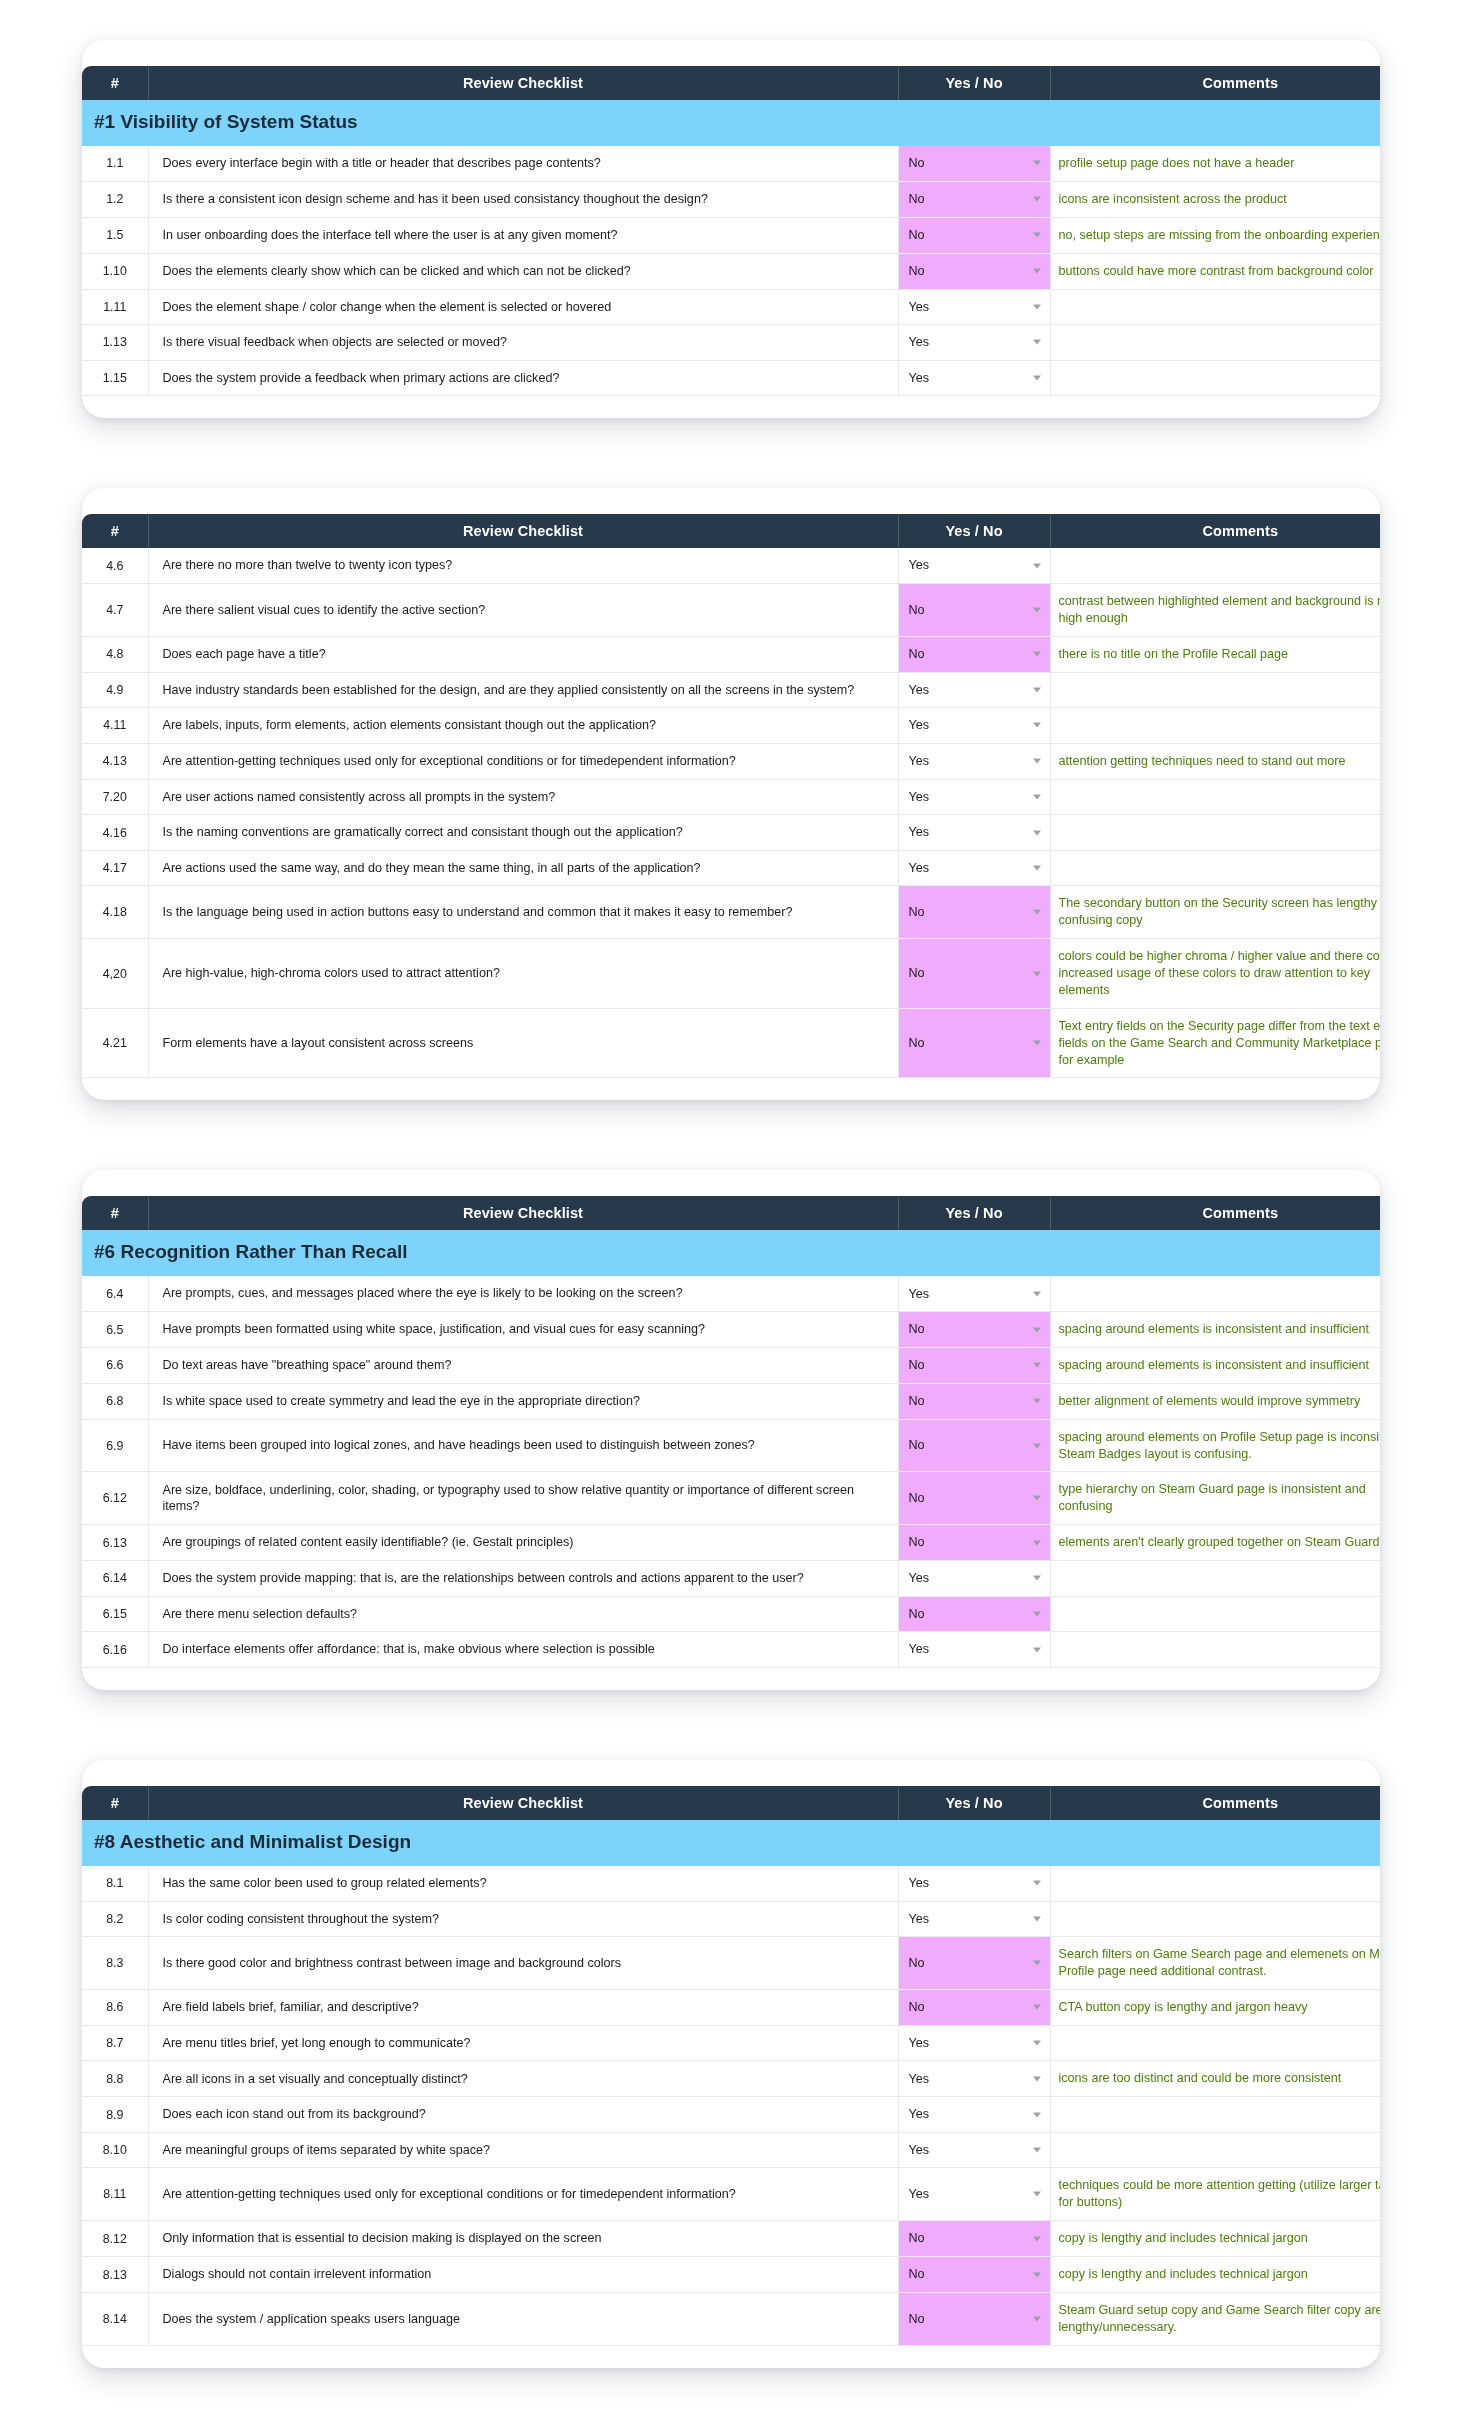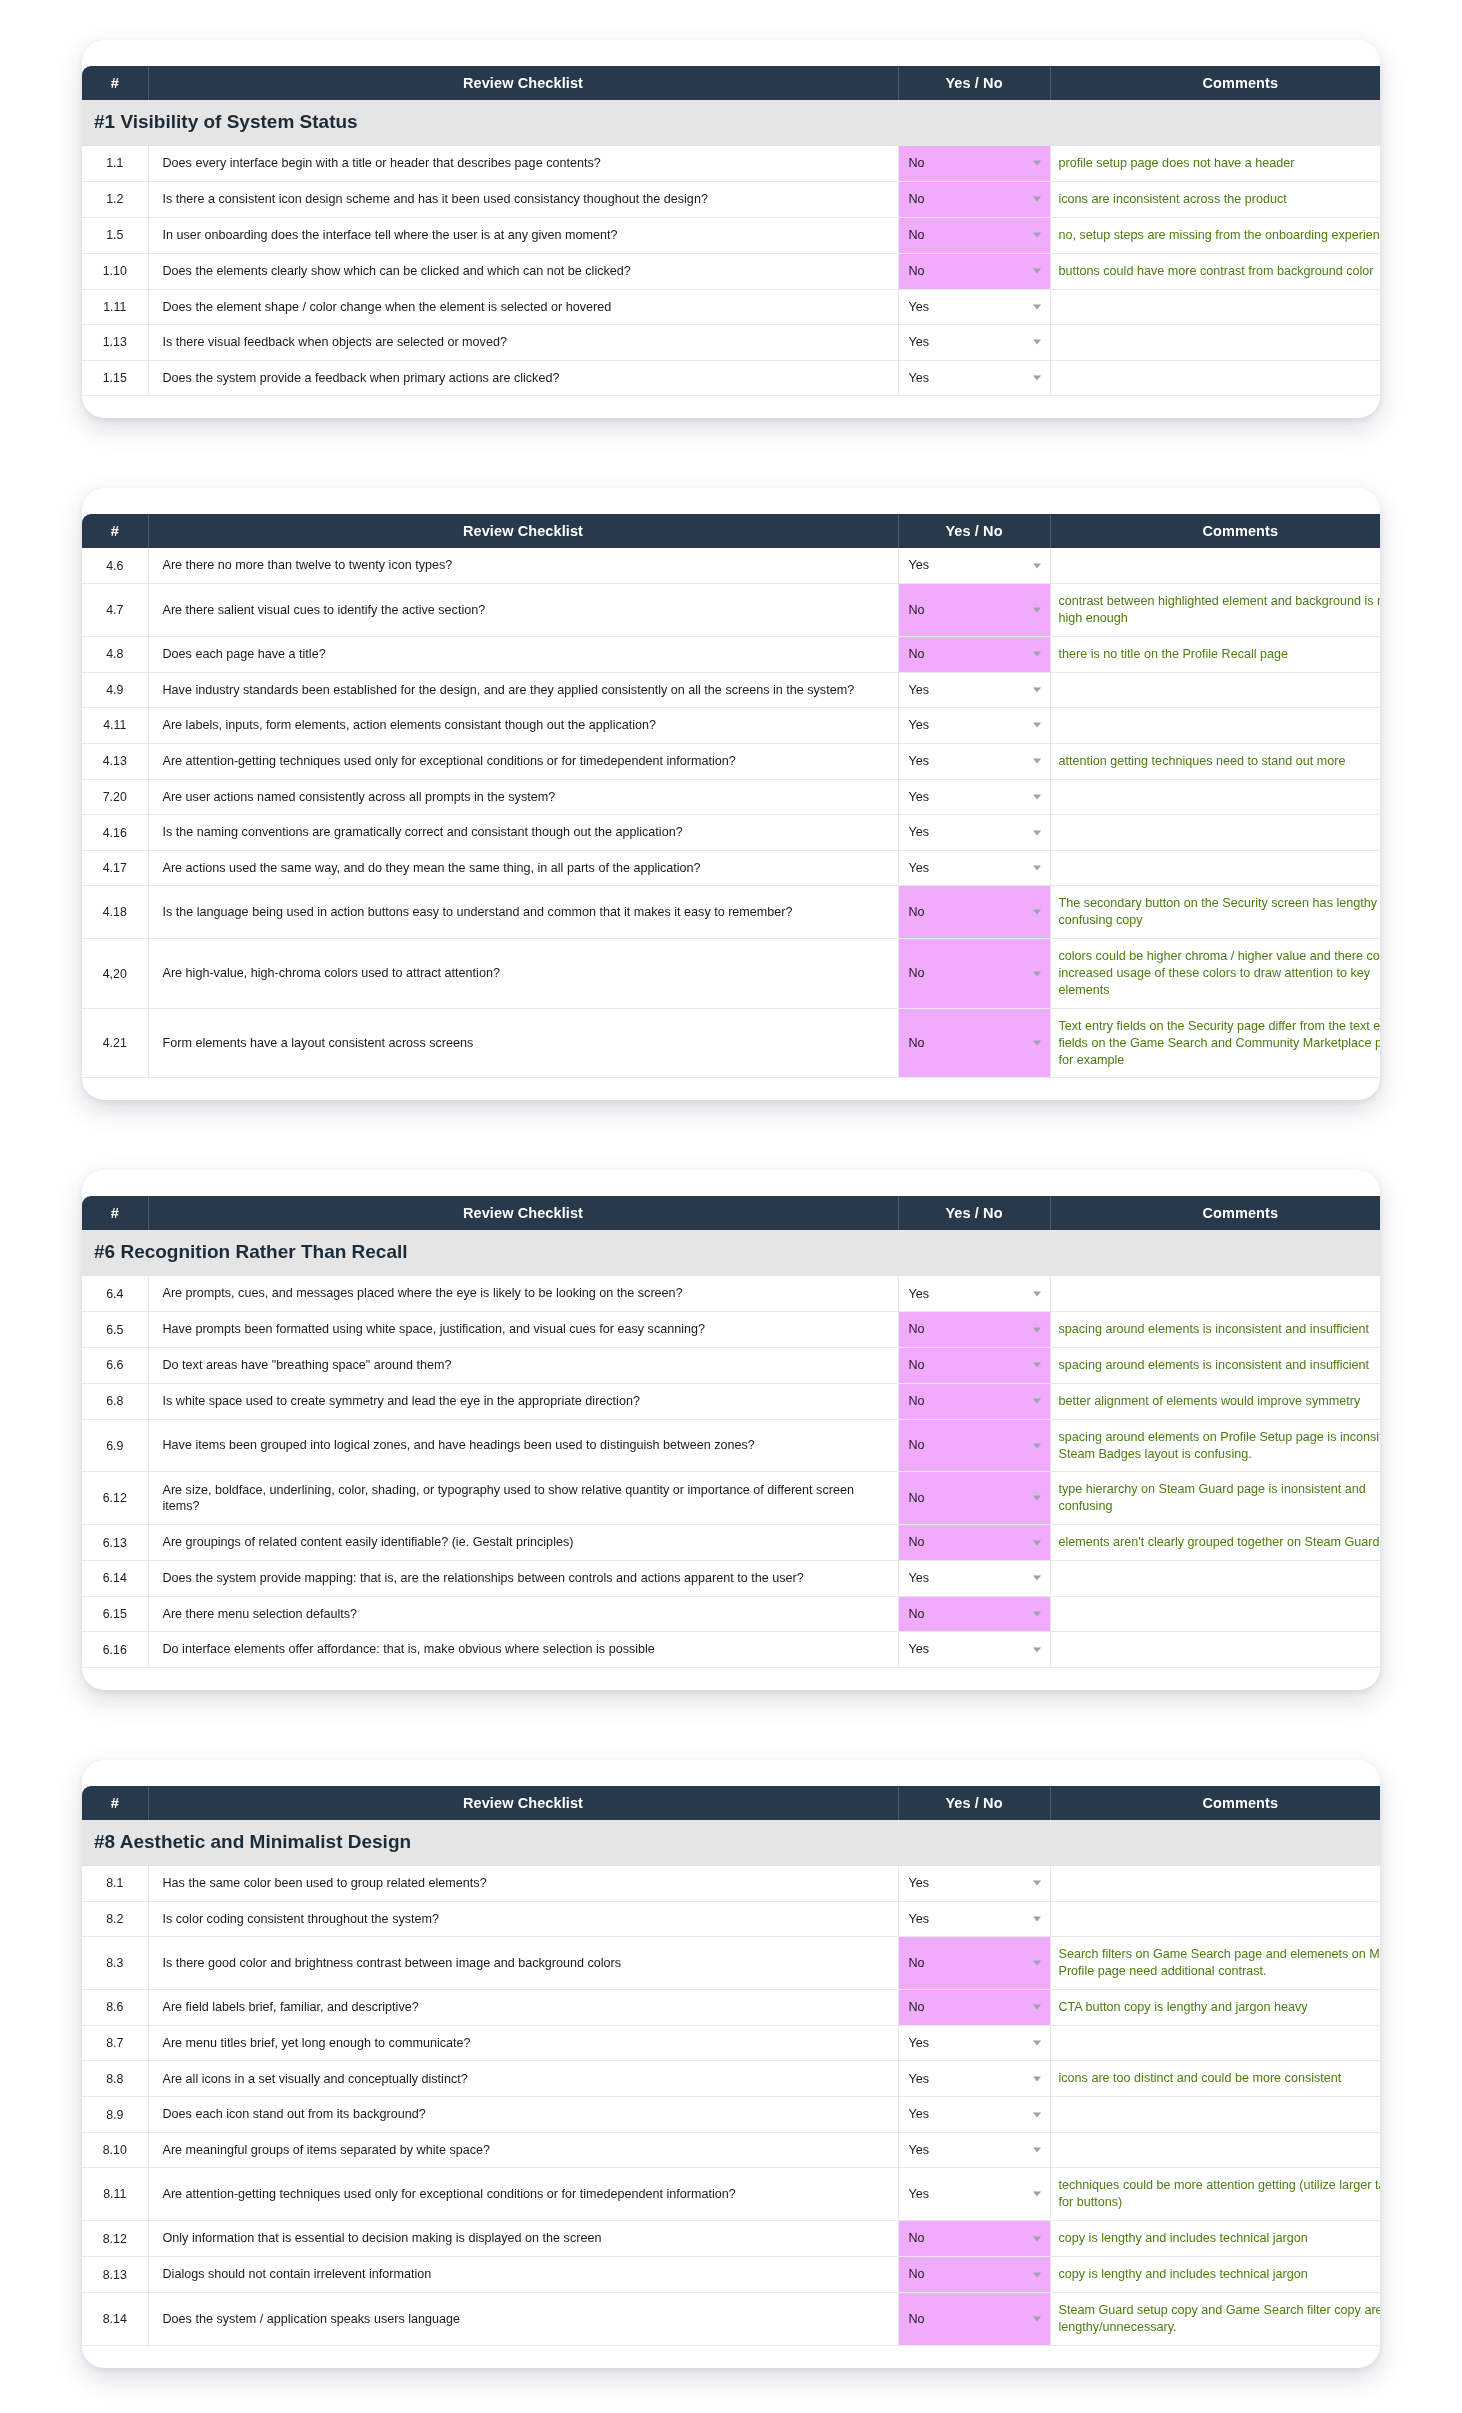--- a/index.html
+++ b/index.html
@@ -44,21 +44,21 @@
     padding:9px 6px;
     text-align:center;
     border-right:1px solid #4a5b6b;
     letter-spacing:.1px;
   }
   thead th:last-child{border-right:none;}
   thead th.th-num{border-top-left-radius:9px;}
   thead th.th-com{border-top-right-radius:9px;}
 
   tr.section-row td{
-    background:#e5e5e5;
+    background:#7dd3fc;
     padding:11px 12px 13px 12px;
     font-size:19px;
     font-weight:bold;
     color:#1c2b38;
     border:none;
   }
 
   tbody td{
     border-bottom:1px solid #e6e9ec;
     font-size:12.6px;

